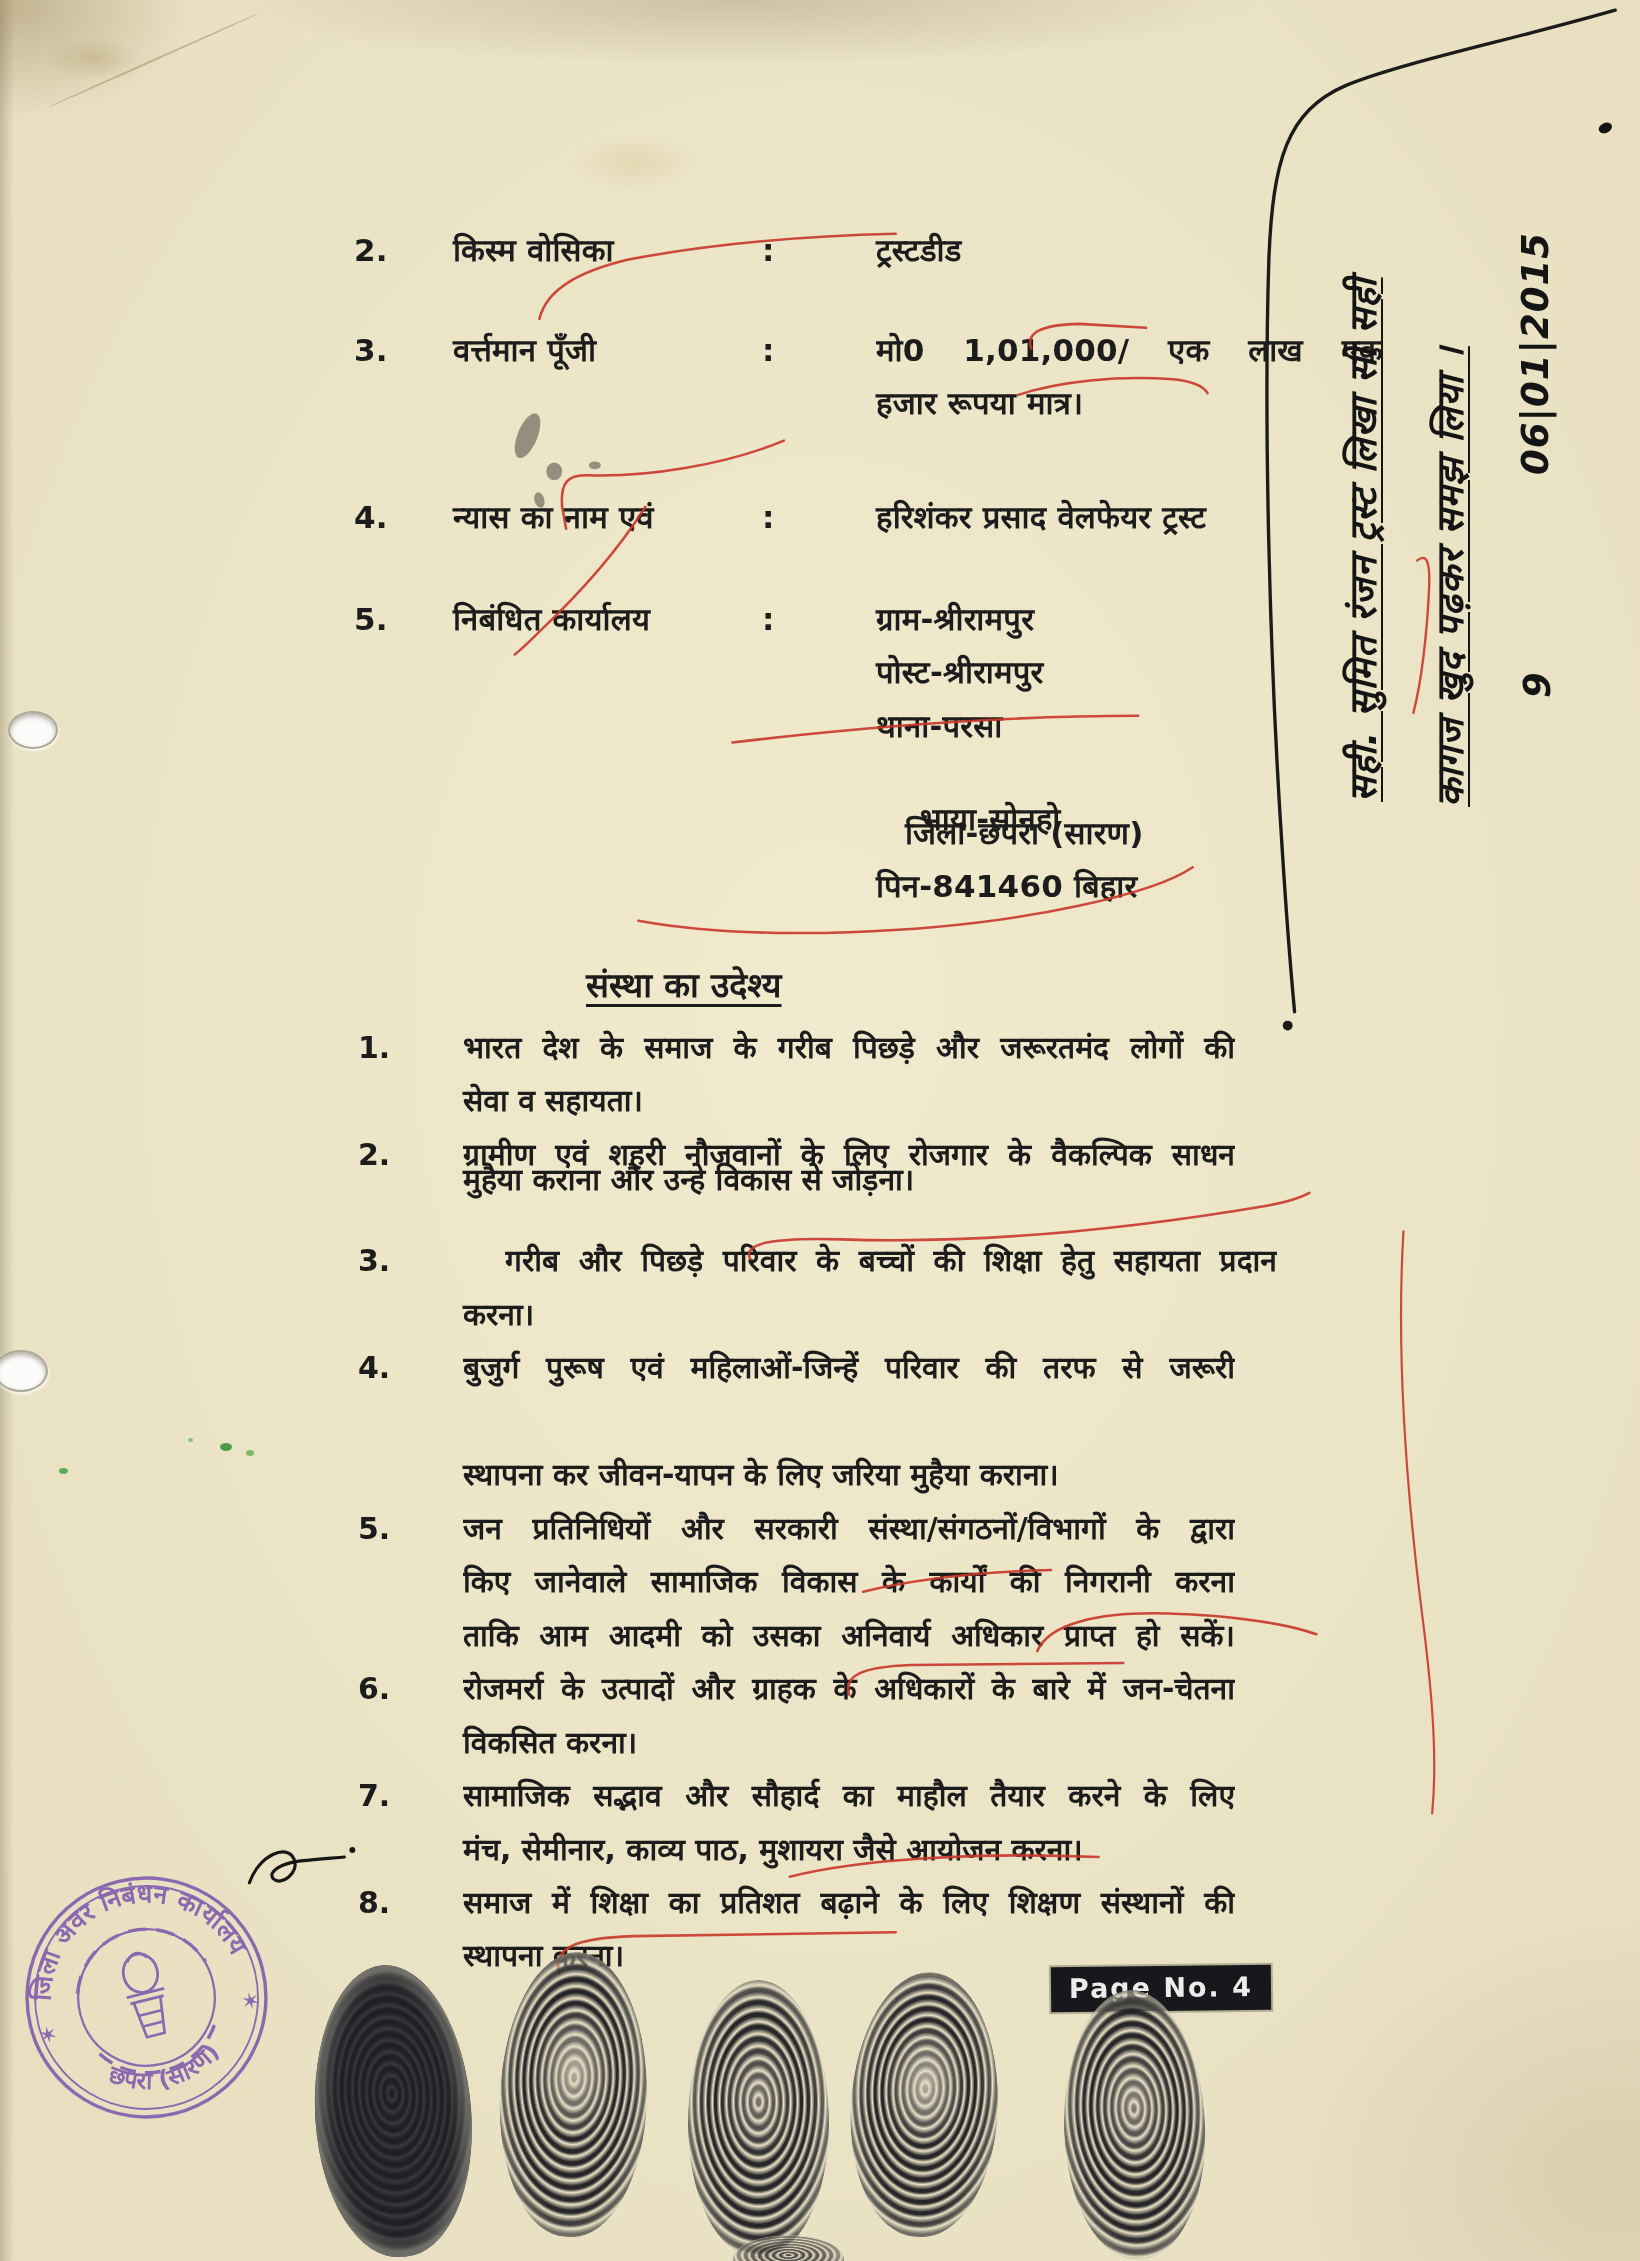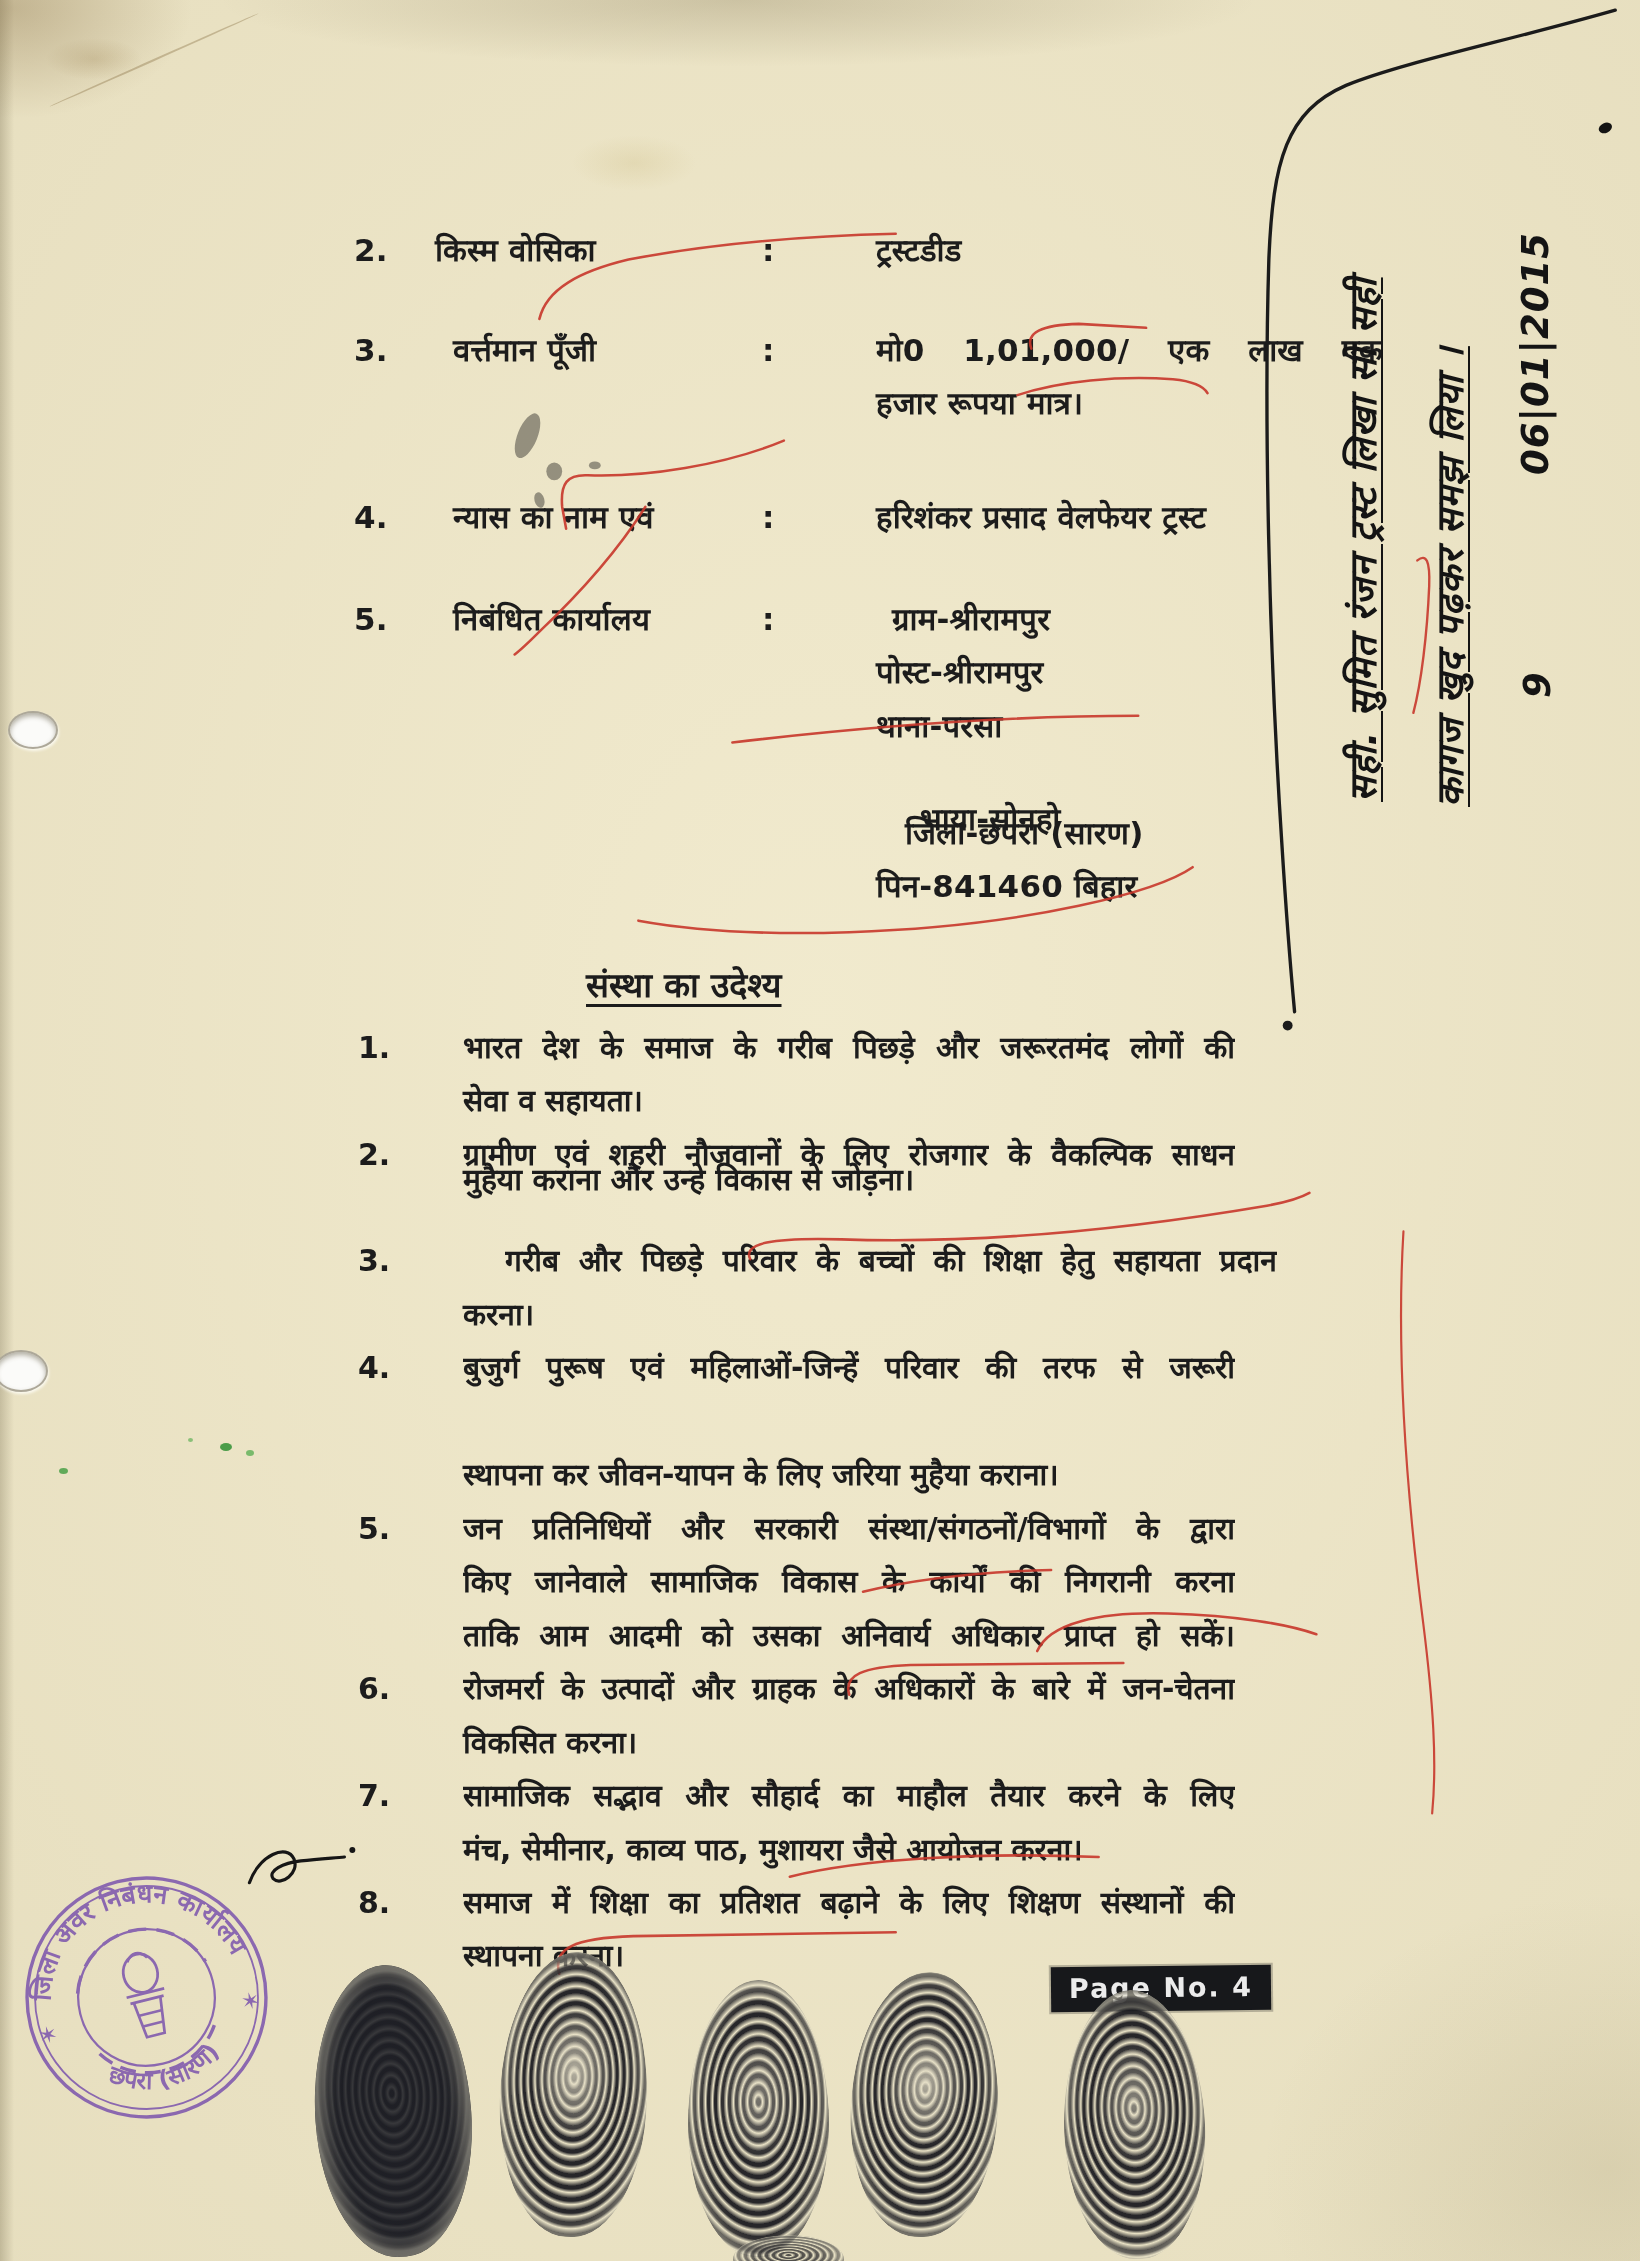--- a/index.html
+++ b/index.html
@@ -47,39 +47,39 @@
 </style>
 </head>
 <body>
 
 <div id="page">
 
   <div class="hole" style="left:8px; top:711px; width:46px; height:34px;"></div>
   <div class="hole" style="left:-6px; top:1350px; width:50px; height:38px;"></div>
 
   <div class="t doc" style="left:354px; top:230px;">2.</div>
-  <div class="t doc" style="left:435px; top:230px;">किस्म वोसिका</div>
+  <div class="t doc" style="left:453px; top:230px;">किस्म वोसिका</div>
   <div class="t doc" style="left:762px; top:230px;">:</div>
   <div class="t doc" style="left:876px; top:230px;text-align:right;">ट्रस्टडीड</div>
 
   <div class="t doc" style="left:354px; top:330px;">3.</div>
   <div class="t doc" style="left:453px; top:330px;">वर्त्तमान पूँजी</div>
   <div class="t doc" style="left:762px; top:330px;">:</div>
   <div class="t doc just" style="left:876px; top:330px; width:507px;">मो0 1,01,000/ एक लाख एक</div>
   <div class="t doc" style="left:876px; top:383px;">हजार रूपया मात्र।</div>
 
   <div class="t doc" style="left:354px; top:497px;">4.</div>
   <div class="t doc" style="left:453px; top:497px;">न्यास का नाम एवं</div>
   <div class="t doc" style="left:762px; top:497px;">:</div>
   <div class="t doc" style="left:876px; top:497px;">हरिशंकर प्रसाद वेलफेयर ट्रस्ट</div>
 
   <div class="t doc" style="left:354px; top:599px;">5.</div>
   <div class="t doc" style="left:453px; top:599px;">निबंधित कार्यालय</div>
   <div class="t doc" style="left:762px; top:599px;">:</div>
-  <div class="t doc" style="left:876px; top:599px;margin-left:16px;">ग्राम-श्रीरामपुर</div>
+  <div class="t doc" style="left:876px; top:599px;">ग्राम-श्रीरामपुर</div>
   <div class="t doc" style="left:876px; top:652px;">पोस्ट-श्रीरामपुर</div>
   <div class="t doc" style="left:876px; top:706px;">थाना-परसा</div>
   <div class="t doc" style="left:920px; top:759px;margin-top:40px;">भाया-सोनहो</div>
   <div class="t doc" style="left:876px; top:813px;margin-left:29px;">जिला-छपरा (सारण)</div>
   <div class="t doc" style="left:876px; top:866px;">पिन-841460 बिहार</div>
 
   <div class="t heading" style="left:586px; top:965px;">संस्था का उदेश्य</div>
 
   <div class="t list" style="left:358px; top:1028px;">1.</div>
   <div class="t list just" style="left:463px; top:1028px; width:772px;">भारत देश के समाज के गरीब पिछड़े और जरूरतमंद लोगों की</div>

